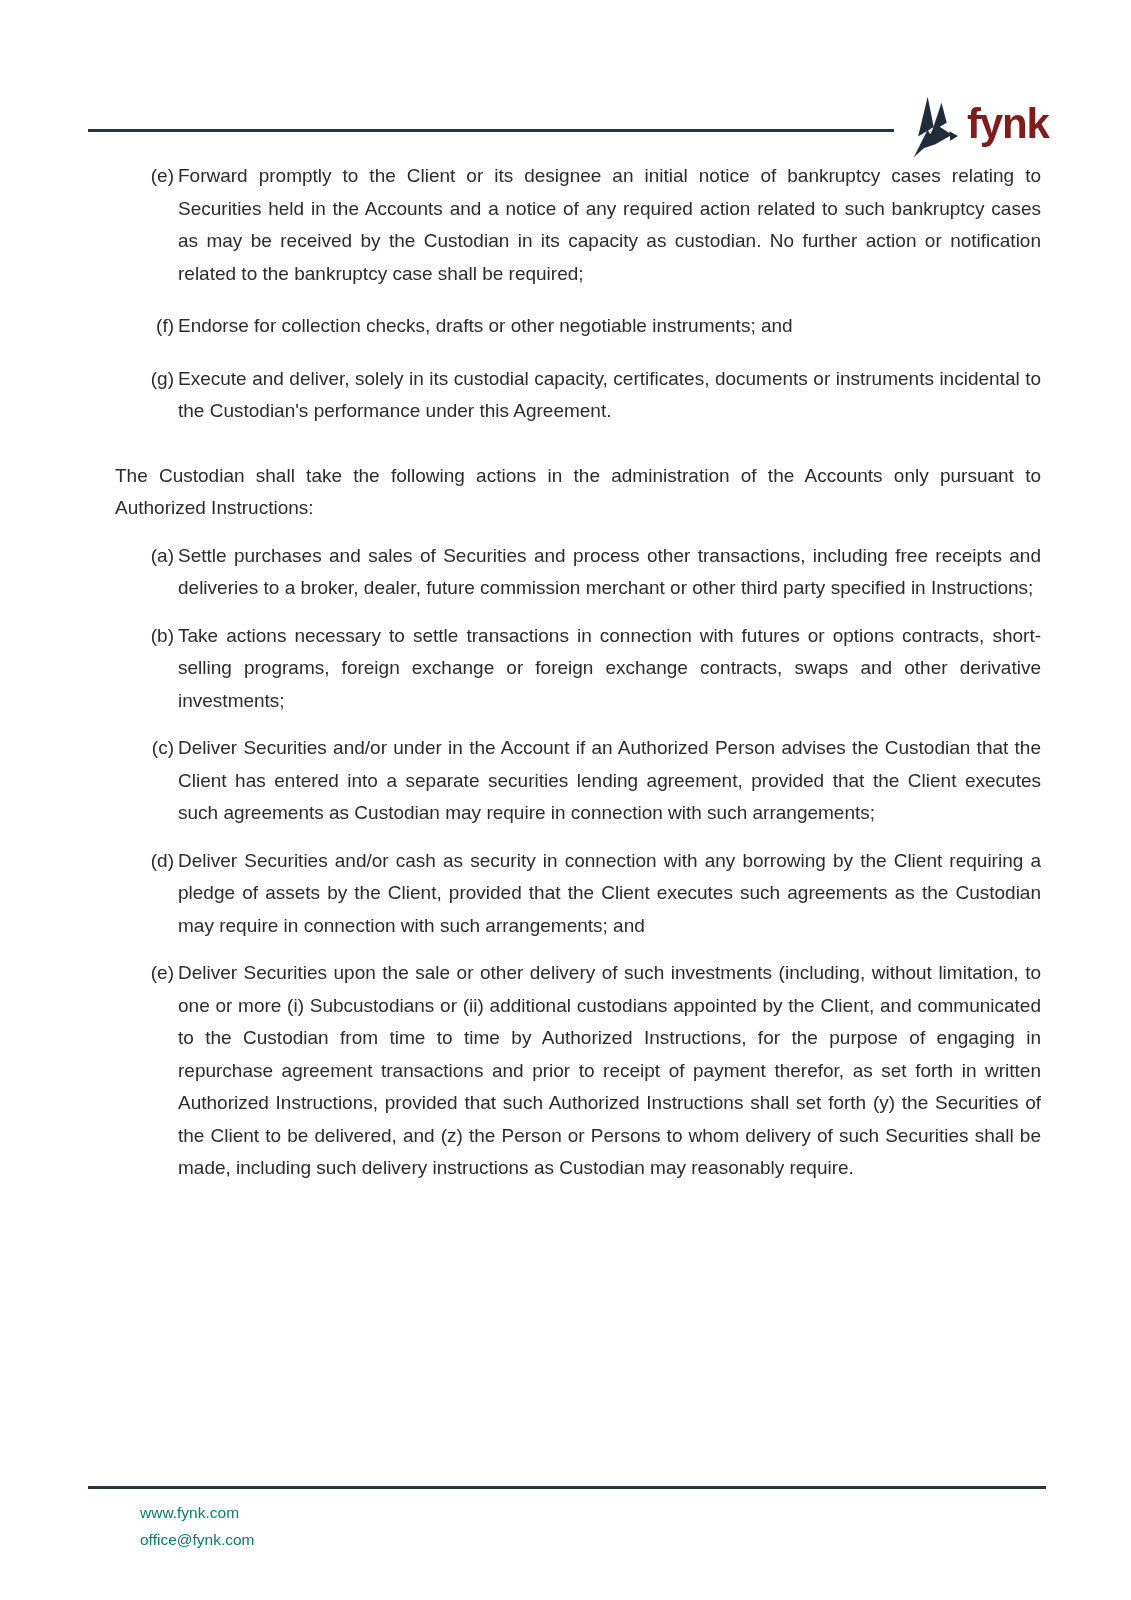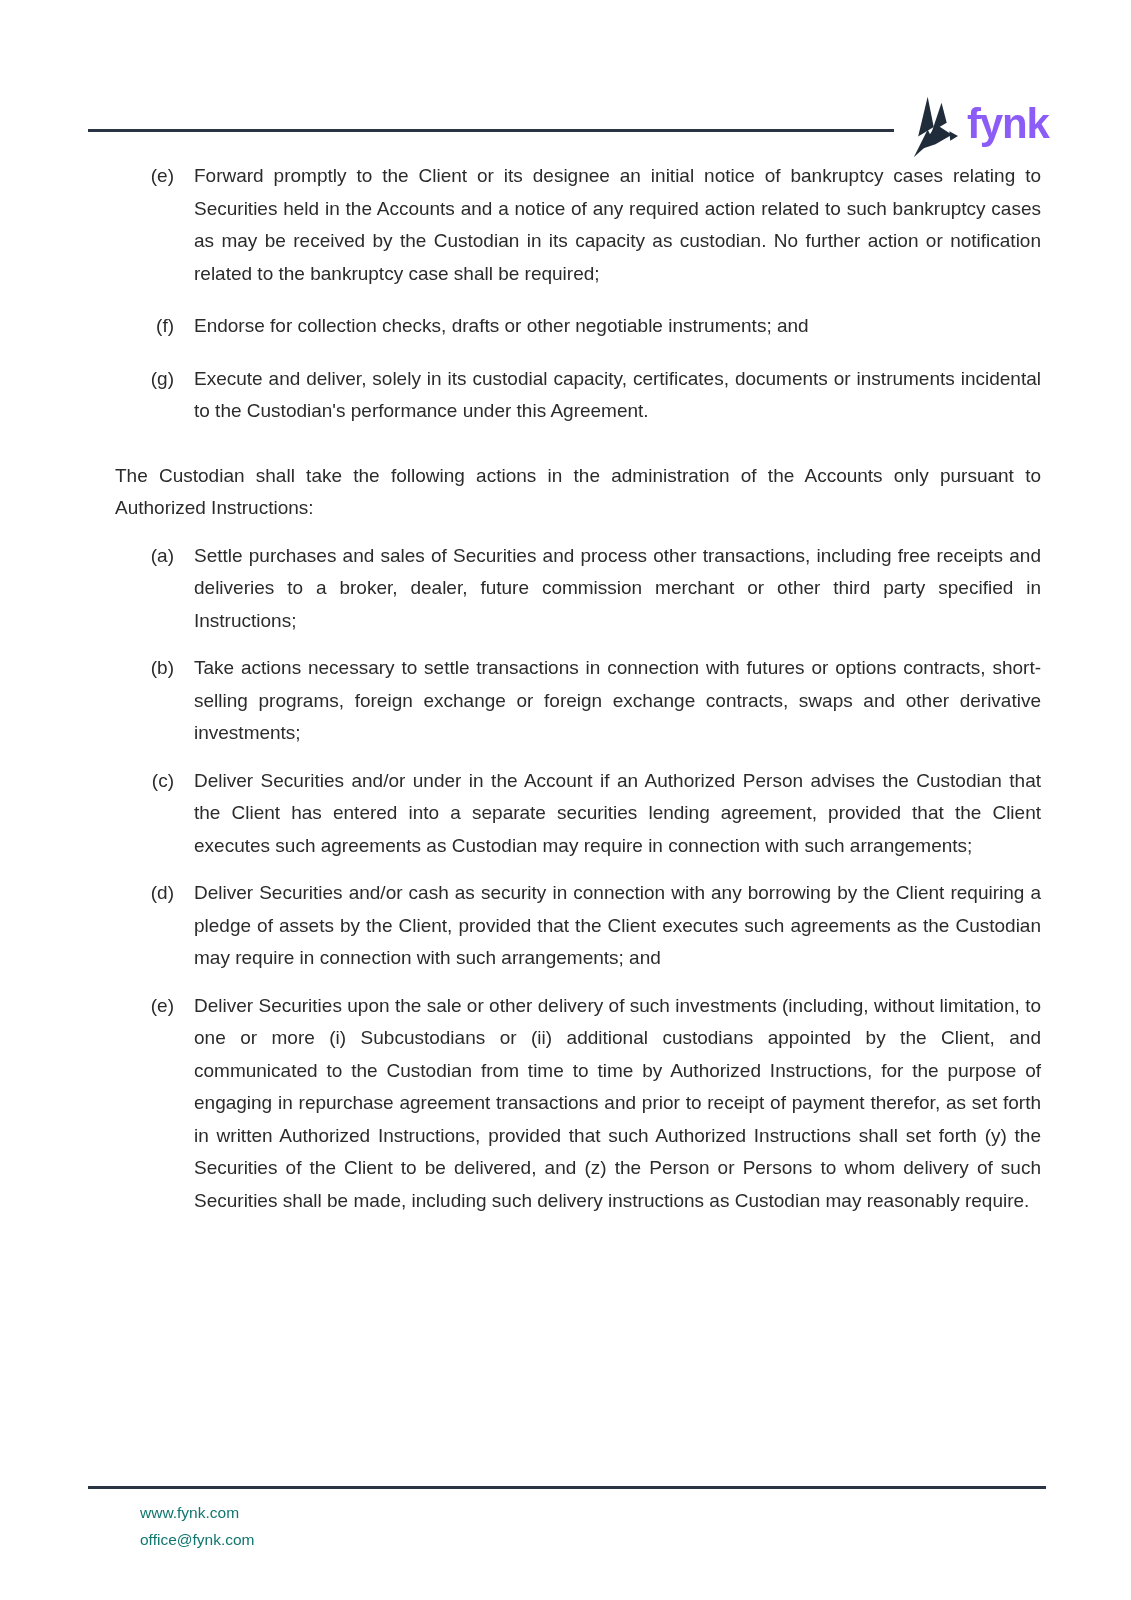--- a/index.html
+++ b/index.html
@@ -29,21 +29,21 @@
     top: 94px;
     display: flex;
     align-items: center;
     gap: 9px;
   }
   .logo svg { display: block; }
   .logo .wordmark {
     font-size: 42px;
     font-weight: 700;
     letter-spacing: -1.2px;
-    color: #8b5cf6;
+    color: #7f1d1d;
     line-height: 1;
     padding-bottom: 6px;
   }
 
   
   .doc {
     position: absolute;
     left: 90px;
     top: 160px;
     width: 951px;
@@ -55,21 +55,21 @@
   .clause, .sub-item {
     display: flex;
     margin-left: 50px;
   }
   .clause .label, .sub-item .label {
     flex: 0 0 34px;
     text-align: right;
   }
   .clause .text, .sub-item .text {
     flex: 1;
-    margin-left: 20px;
+    margin-left: 4px;
     text-align: justify;
   }
   .clause + .clause { margin-top: 20px; }
 
   .section-heading {
     margin-top: 41px;
     margin-left: 15px;
     display: flex;
     font-size: 20px;
     font-weight: 700;

